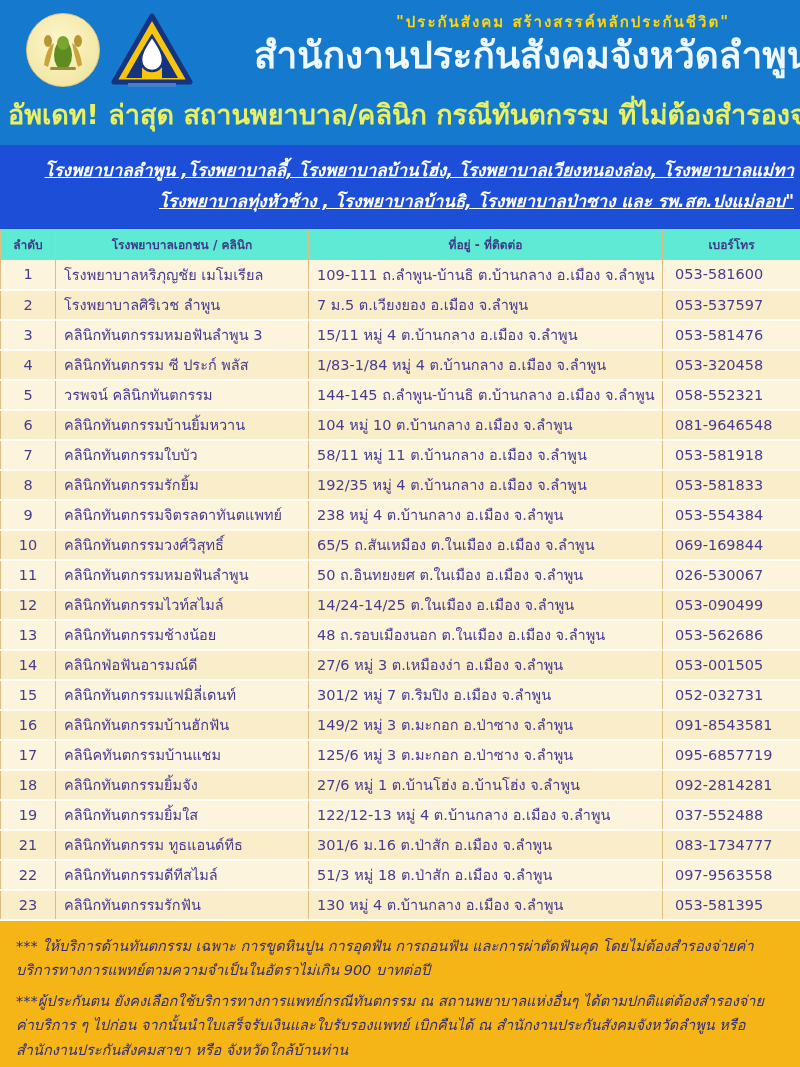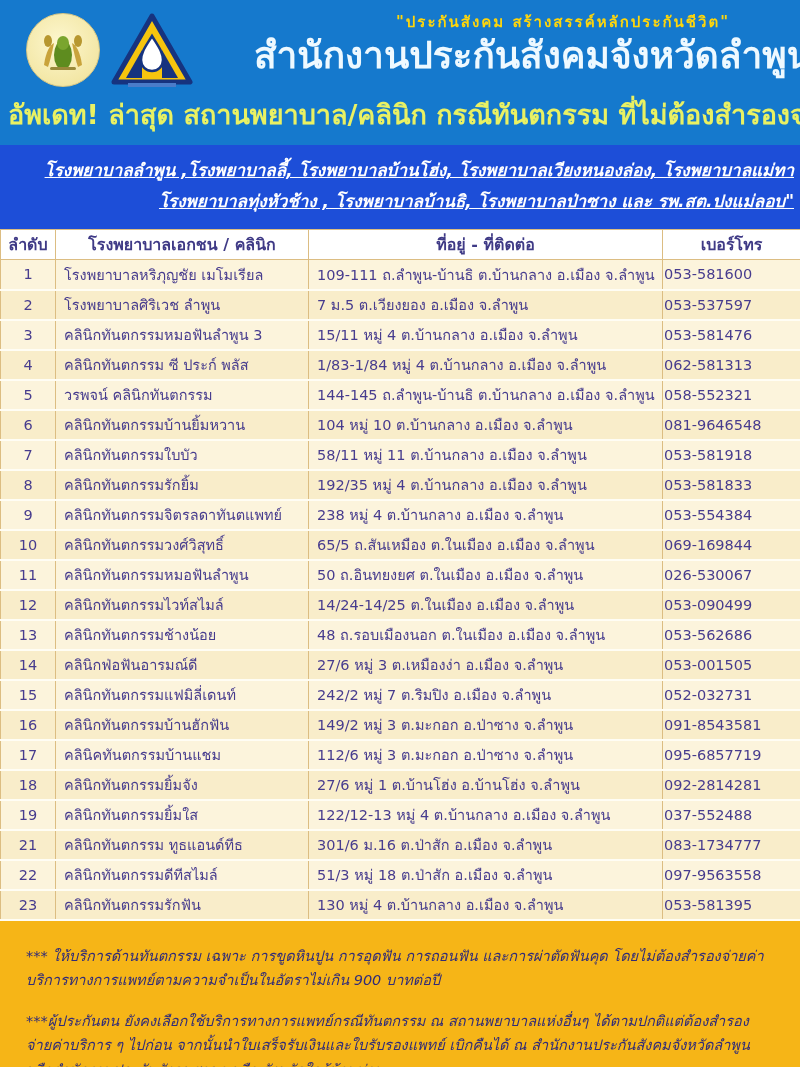--- a/index.html
+++ b/index.html
@@ -44,42 +44,42 @@
     background: #1d4ed8; color: #ffffff; text-align: right;
     font-style: italic; font-weight: bold; font-size: 17px;
     padding: 7px 6px 11px 6px; flex: 0 0 auto;
   }
   .banner .bline { text-decoration: underline; margin: 4px 0; white-space: nowrap; }
 
   
   .table-wrap { flex: 1 1 auto; background: #fbf0d3; }
   table { width: 100%; border-collapse: collapse; table-layout: fixed; }
   th {
-    background: #ffffff; color: #3f3a86; font-size: 16px; font-weight: bold;
+    background: #5eead4; color: #3f3a86; font-size: 12px; font-weight: bold;
     height: 30px; border: 1px solid #dcbd82; padding: 0 4px;
   }
   td {
     color: #473c8e; font-size: 14.5px; height: 30px; padding: 0 8px;
     border-left: 1px solid #dcbd82; border-right: 1px solid #dcbd82;
     border-bottom: 2px solid #fffdf4;
     overflow: hidden; white-space: nowrap;
   }
   tbody tr:nth-child(odd) td { background: #fcf4dc; }
   tbody tr:nth-child(even) td { background: #f9edca; }
   td.col-no { text-align: center; padding: 0 2px; }
-  td.col-phone { padding-left: 1px; }
+  td.col-phone { padding-left: 12px; }
   table { border: 1px solid #dcbd82; }
 
   
   .footer {
     background: #f6b517; color: #312c78; font-style: italic;
     font-size: 14.5px; line-height: 1.7; padding: 7px 14px 4px 10px;
     flex: 0 0 auto;
   }
-  .footer p { margin: 16px; }
+  .footer p { margin: 6px; }
 </style>
 </head>
 <body>
 
 <div class="poster">
 
   <div class="header">
     <div class="header-top">
       <div class="logos">
         <div class="seal">
@@ -148,21 +148,21 @@
           <tr>
             <td class="col-no">3</td>
             <td class="col-name">คลินิกทันตกรรมหมอฟันลำพูน 3</td>
             <td class="col-address">15/11 หมู่ 4 ต.บ้านกลาง อ.เมือง จ.ลำพูน</td>
             <td class="col-phone">053-581476</td>
           </tr>
           <tr>
             <td class="col-no">4</td>
             <td class="col-name">คลินิกทันตกรรม ซี ประก์ พลัส</td>
             <td class="col-address">1/83-1/84 หมู่ 4 ต.บ้านกลาง อ.เมือง จ.ลำพูน</td>
-            <td class="col-phone">062-581313</td>
+            <td class="col-phone">053-320458</td>
           </tr>
           <tr>
             <td class="col-no">5</td>
             <td class="col-name">วรพจน์ คลินิกทันตกรรม</td>
             <td class="col-address">144-145 ถ.ลำพูน-บ้านธิ ต.บ้านกลาง อ.เมือง จ.ลำพูน</td>
             <td class="col-phone">058-552321</td>
           </tr>
           <tr>
             <td class="col-no">6</td>
             <td class="col-name">คลินิกทันตกรรมบ้านยิ้มหวาน</td>
@@ -213,33 +213,33 @@
           </tr>
           <tr>
             <td class="col-no">14</td>
             <td class="col-name">คลินิกฟ่อฟันอารมณ์ดี</td>
             <td class="col-address">27/6 หมู่ 3 ต.เหมืองง่า อ.เมือง จ.ลำพูน</td>
             <td class="col-phone">053-001505</td>
           </tr>
           <tr>
             <td class="col-no">15</td>
             <td class="col-name">คลินิกทันตกรรมแฟมิลี่เดนท์</td>
-            <td class="col-address">242/2 หมู่ 7 ต.ริมปิง อ.เมือง จ.ลำพูน</td>
+            <td class="col-address">301/2 หมู่ 7 ต.ริมปิง อ.เมือง จ.ลำพูน</td>
             <td class="col-phone">052-032731</td>
           </tr>
           <tr>
             <td class="col-no">16</td>
             <td class="col-name">คลินิกทันตกรรมบ้านฮักฟัน</td>
             <td class="col-address">149/2 หมู่ 3 ต.มะกอก อ.ป่าซาง  จ.ลำพูน</td>
             <td class="col-phone">091-8543581</td>
           </tr>
           <tr>
             <td class="col-no">17</td>
             <td class="col-name">คลินิคทันตกรรมบ้านแชม</td>
-            <td class="col-address">112/6 หมู่ 3 ต.มะกอก อ.ป่าซาง จ.ลำพูน</td>
+            <td class="col-address">125/6 หมู่ 3 ต.มะกอก อ.ป่าซาง จ.ลำพูน</td>
             <td class="col-phone">095-6857719</td>
           </tr>
           <tr>
             <td class="col-no">18</td>
             <td class="col-name">คลินิกทันตกรรมยิ้มจัง</td>
             <td class="col-address">27/6 หมู่ 1 ต.บ้านโฮ่ง อ.บ้านโฮ่ง จ.ลำพูน</td>
             <td class="col-phone">092-2814281</td>
           </tr>
           <tr>
             <td class="col-no">19</td>

